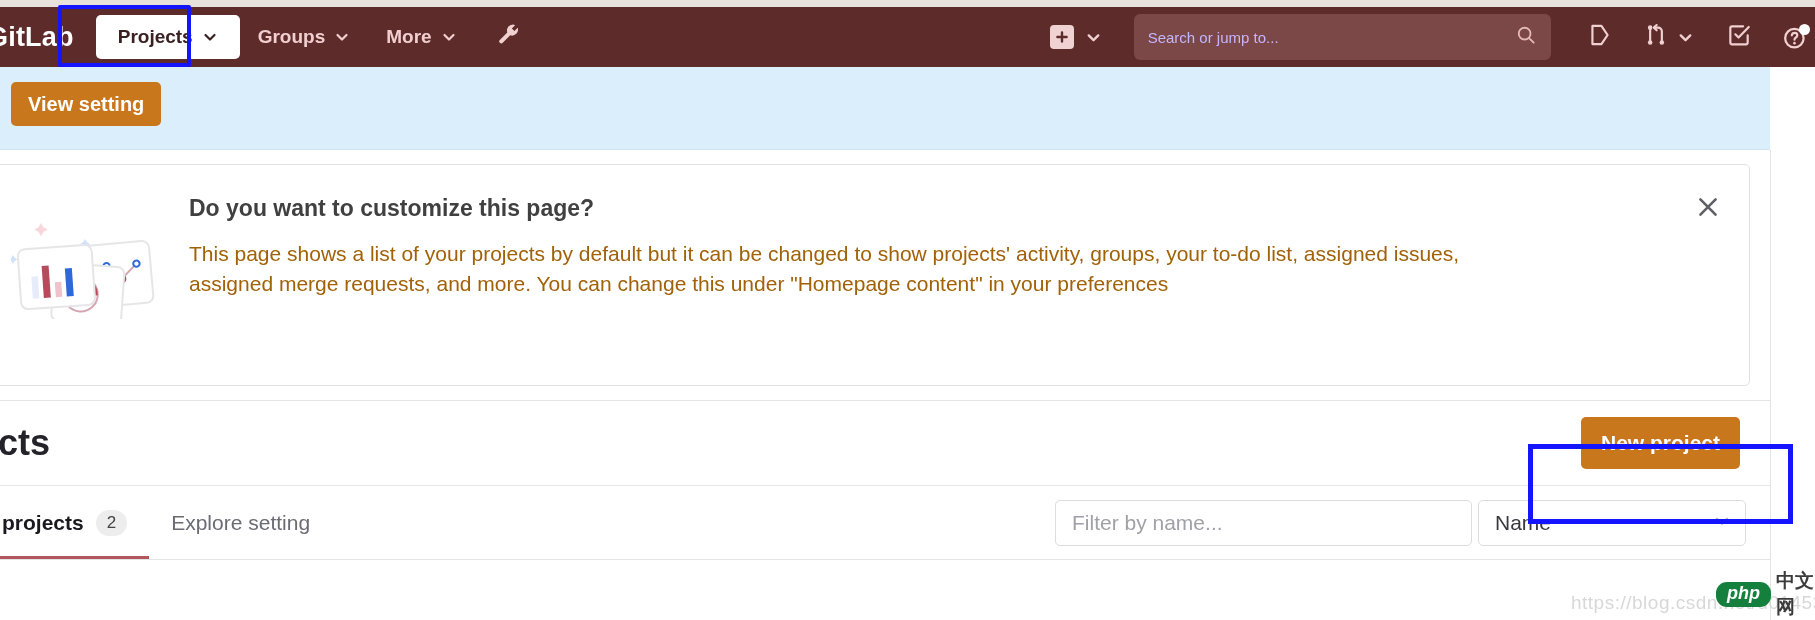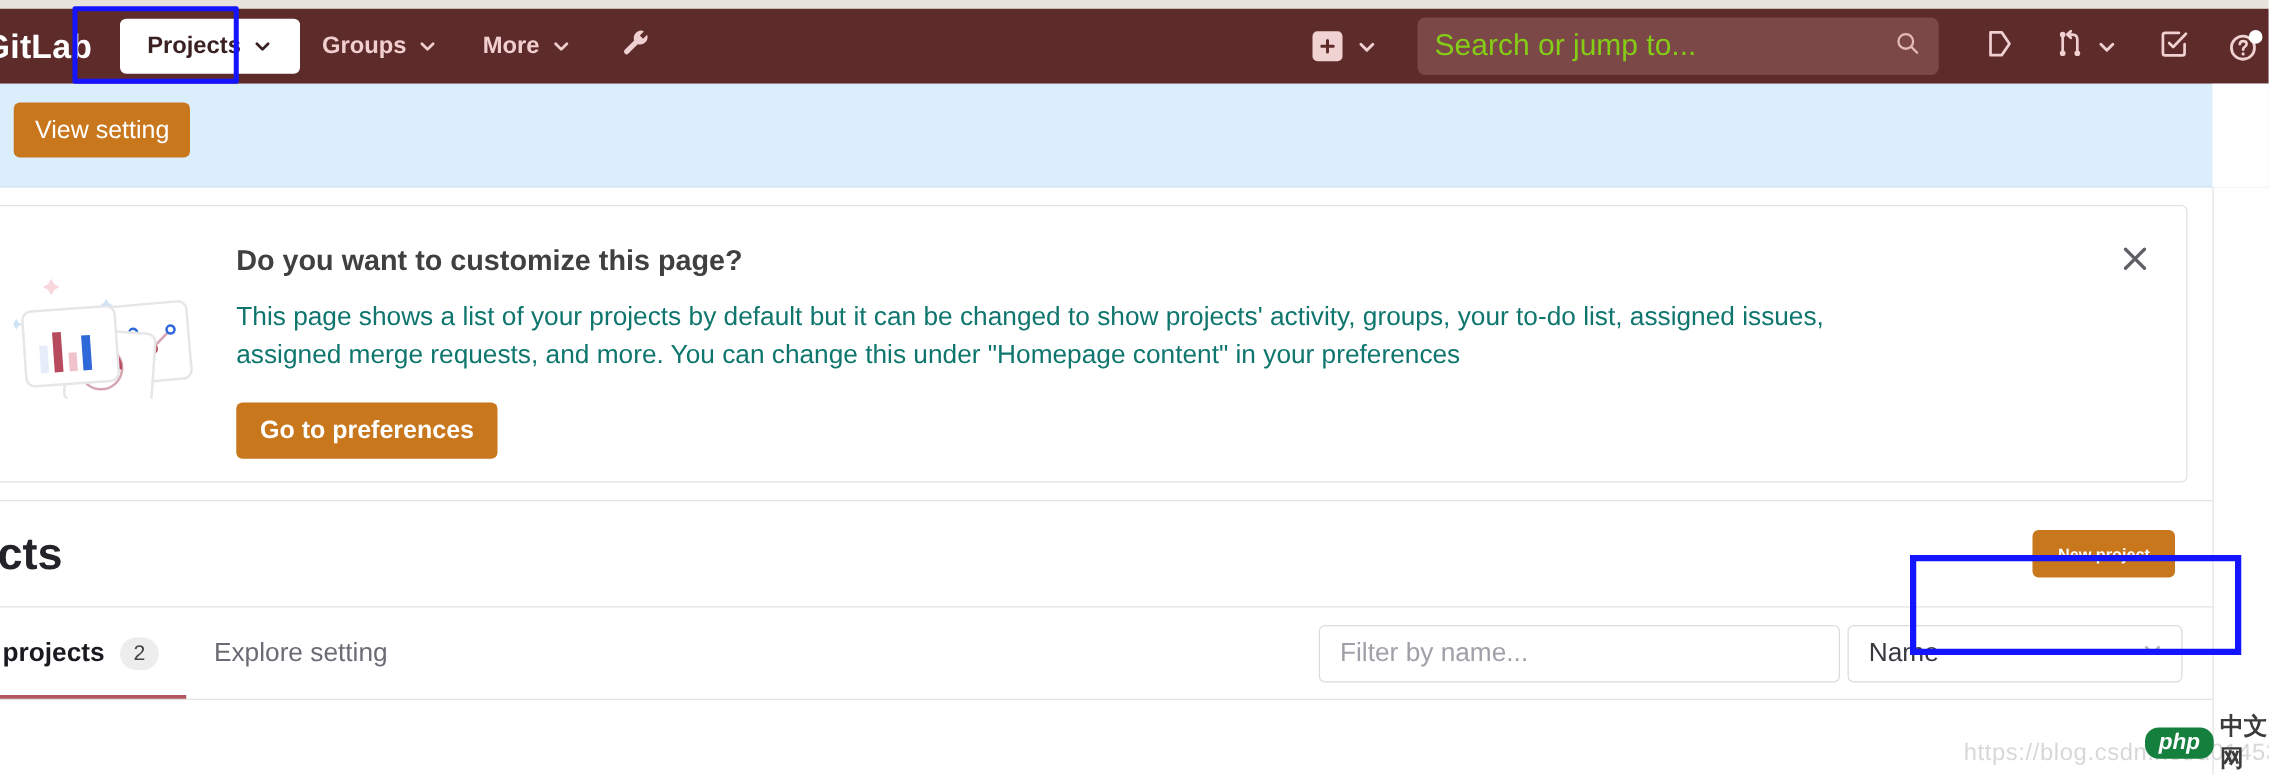--- a/index.html
+++ b/index.html
@@ -48,21 +48,21 @@
     width:24px;height:24px;border-radius:4px;background:#f0d2d2;
     display:flex;align-items:center;justify-content:center;
   }
 
   
   .search-box{
     width:417px; height:46px; border-radius:6px; background:#7b4747;
     display:flex; align-items:center; padding:0 14px;
     position:relative; cursor:text;
   }
-  .search-ph{ color:#84cc16; font-size:24px; }
+  .search-ph{ color:#c4b5fd; font-size:15px; }
   .search-icon{ position:absolute; right:14px; top:50%; transform:translateY(-50%); }
 
   .nav-icon{ display:flex; align-items:center; justify-content:center; cursor:pointer; position:relative;}
   .nav-icon-group{ display:flex; align-items:center; gap:8px; cursor:pointer; }
   .dot-badge{
     position:absolute; width:11px;height:11px;border-radius:50%;
     background:#ffffff; right:-2px; top:-1px;
   }
 
   
@@ -77,21 +77,21 @@
     background:#dbeefb;
     border-bottom:1px solid #cfe3f2;
   }
   .btn-orange{
     background:#c8771c; color:#ffffff; border:0; border-radius:5px;
     font-family:"Liberation Sans", sans-serif;
     cursor:pointer; white-space:nowrap;
   }
   .view-setting{
     position:absolute; left:11px; top:15px;
-    height:44px; padding:0 17px; font-size:20px; font-weight:400;text-align:center;
+    height:44px; padding:0 17px; font-size:20px; font-weight:700;text-align:center;
   }
 
   
   .content{
     position:absolute; left:0; top:150px; width:1815px;
   }
 
   .customize-card{
     position:absolute; left:-20px; top:14px; width:1770px; height:222px;
     background:#ffffff; border:1px solid #e2e2e2; border-radius:5px;
@@ -100,21 +100,21 @@
 
   .illus{
     position:absolute; left:30px; top:34px; width:160px; height:120px;
   }
 
   .cust-body{ position:absolute; left:208px; top:30px; right:70px; }
   .cust-title{
     font-size:23px; font-weight:700; color:#404040; margin-bottom:17px;
   }
   .cust-text{
-    font-size:21px; color:#0f766e; line-height:1.45; max-width:1330px;
+    font-size:21px; color:#a16207; line-height:1.45; max-width:1330px;
   }
   .go-pref{
     margin-top:22px; height:45px; padding:0 19px;
     font-size:20px; font-weight:600;
   }
   .close-x{
     position:absolute; right:26px; top:27px;
     width:30px;height:30px; cursor:pointer;
     display:flex;align-items:center;justify-content:center;
   }
@@ -123,21 +123,21 @@
   .proj-head{
     position:absolute; left:-20px; top:250px; width:1790px; height:85px;
     border-top:1px solid #e4e4e4;
     display:flex; align-items:center; justify-content:space-between;
   }
   .proj-title{
     font-size:36px; font-weight:600; color:#232329;
     margin-left:-12px; white-space:nowrap;
   }
   .new-project{
-    height:38px; padding:0 20px; font-size:13px; font-weight:600;
+    height:52px; padding:0 20px; font-size:21px; font-weight:600;
     margin-right:30px;
   }
   .hl-newproject{
     position:absolute; left:1528px; top:444px; width:265px; height:80px;
     border:5px solid #1414ff; background:transparent; z-index:25; pointer-events:none;
   }
 
   
   .tabs-row{
     position:absolute; left:-20px; top:335px; width:1790px; height:75px;
@@ -371,21 +371,20 @@
           <rect x="31" y="66" width="7" height="32" fill="#b84a5e"></rect>
           <rect x="43" y="83" width="6.5" height="15" fill="#f0c3cc"></rect>
           <rect x="54" y="70" width="7" height="28" fill="#2f68d8"></rect>
         </g>
       </svg>
     </span>
 
     <div class="cust-body">
       <div class="cust-title">Do you want to customize this page?</div>
       <div class="cust-text">This page shows a list of your projects by default but it can be changed to show projects' activity, groups, your to-do list, assigned issues, assigned merge requests, and more. You can change this under "Homepage content" in your preferences</div>
-      <button class="btn-orange go-pref">Go to preferences</button>
     </div>
 
     <span class="close-x">
       <svg width="26" height="26" viewBox="0 0 24 24">
         <path d="M5 5 L19 19 M19 5 L5 19" stroke="#5f5f66" stroke-width="2.4" stroke-linecap="round"></path>
       </svg>
     </span>
   </div>
 
   <div class="proj-head">

